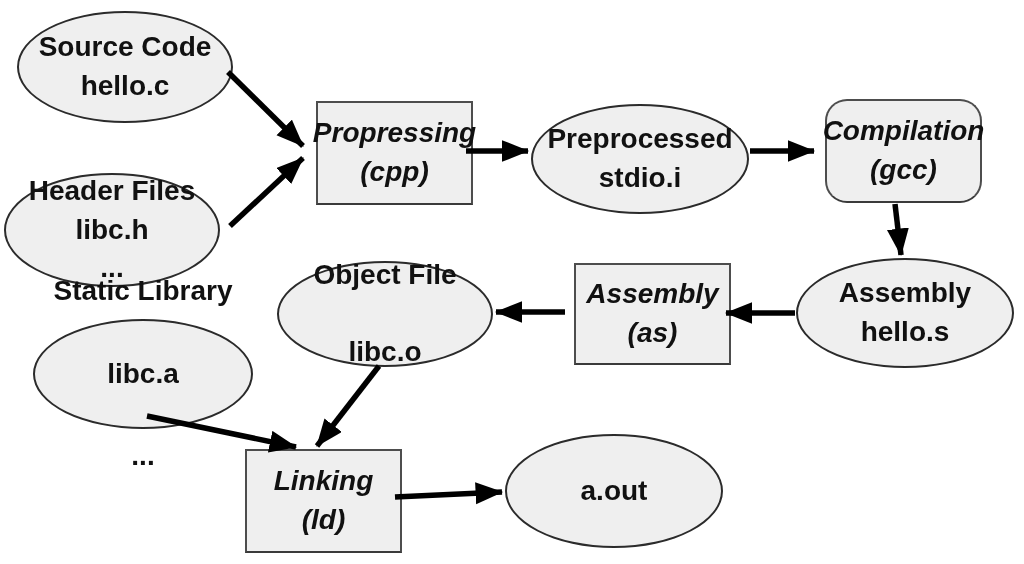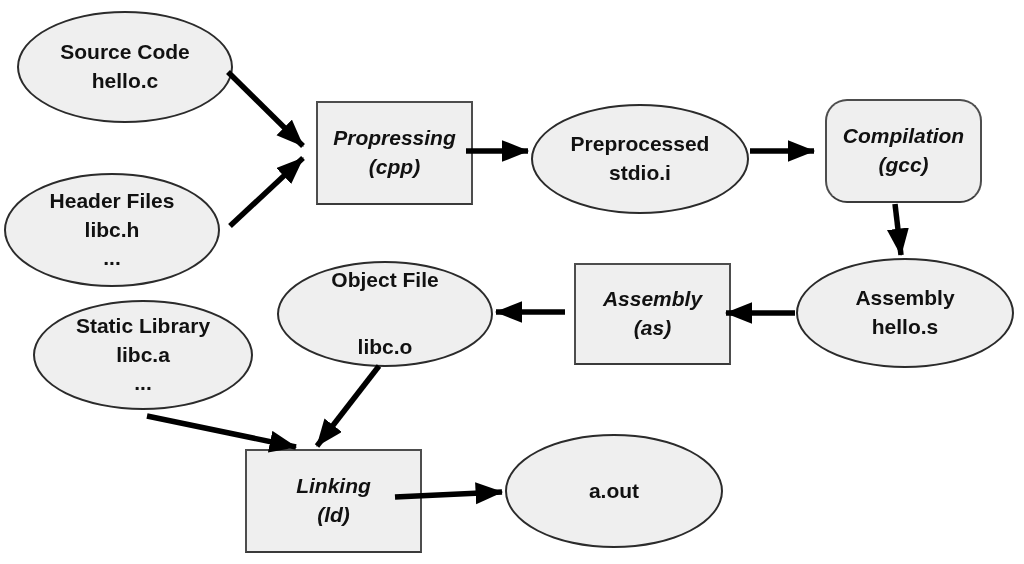--- a/index.html
+++ b/index.html
@@ -17,21 +17,21 @@
   }
   .node {
     position: absolute;
     display: flex;
     flex-direction: column;
     align-items: center;
     justify-content: center;
     text-align: center;
     background: var(--node-fill, #efefef);
     color: var(--text-color, #111111);
-    font-size: 21px;
+    font-size: 28px;
     font-weight: bold;
     line-height: 1.38;
     box-sizing: border-box;
     z-index: 1;
   }
   .node.ellipse {
     border: 2px solid var(--node-stroke, #2b2b2b);
     border-radius: 50%;
   }
   .node.process {
@@ -79,21 +79,21 @@
   <div class="node ellipse" style="left:796px; top:258px; width:218px; height:110px;">
     <span>Assembly</span>
     <span>hello.s</span>
   </div>
 
   <div class="node ellipse" style="left:277px; top:261px; width:216px; height:106px;gap:38px;">
     <span>Object File</span>
     <span>libc.o</span>
   </div>
 
-  <div class="node ellipse" style="left:33px; top:300px; width:220px; height:110px;">
+  <div class="node ellipse" style="left:33px; top:319px; width:220px; height:110px;gap:44px;">
     <span>Static Library</span>
     <span>libc.a</span>
     <span>...</span>
   </div>
 
   <div class="node ellipse" style="left:505px; top:434px; width:218px; height:114px;">
     <span>a.out</span>
   </div>
 
   <div class="node process" style="left:308px; top:101px; width:157px; height:104px;">
@@ -104,21 +104,21 @@
   <div class="node process" style="left:817px; top:99px; width:157px; height:104px;border-radius:22px;">
     <span>Compilation</span>
     <span>(gcc)</span>
   </div>
 
   <div class="node process" style="left:566px; top:263px; width:157px; height:102px;">
     <span>Assembly</span>
     <span>(as)</span>
   </div>
 
-  <div class="node process" style="left:237px; top:449px; width:177px; height:104px;">
+  <div class="node process" style="left:237px; top:449px; width:157px; height:104px;">
     <span>Linking</span>
     <span>(ld)</span>
   </div>
 
   <svg id="edges" viewBox="0 0 1024 564" xmlns="http://www.w3.org/2000/svg">
     <defs>
       <marker id="arrow" markerWidth="6" markerHeight="5" refX="4.8" refY="2" orient="auto" markerUnits="strokeWidth">
         <path d="M0,0 L5,2 L0,4 Z" fill="#000000"></path>
       </marker>
     </defs>

